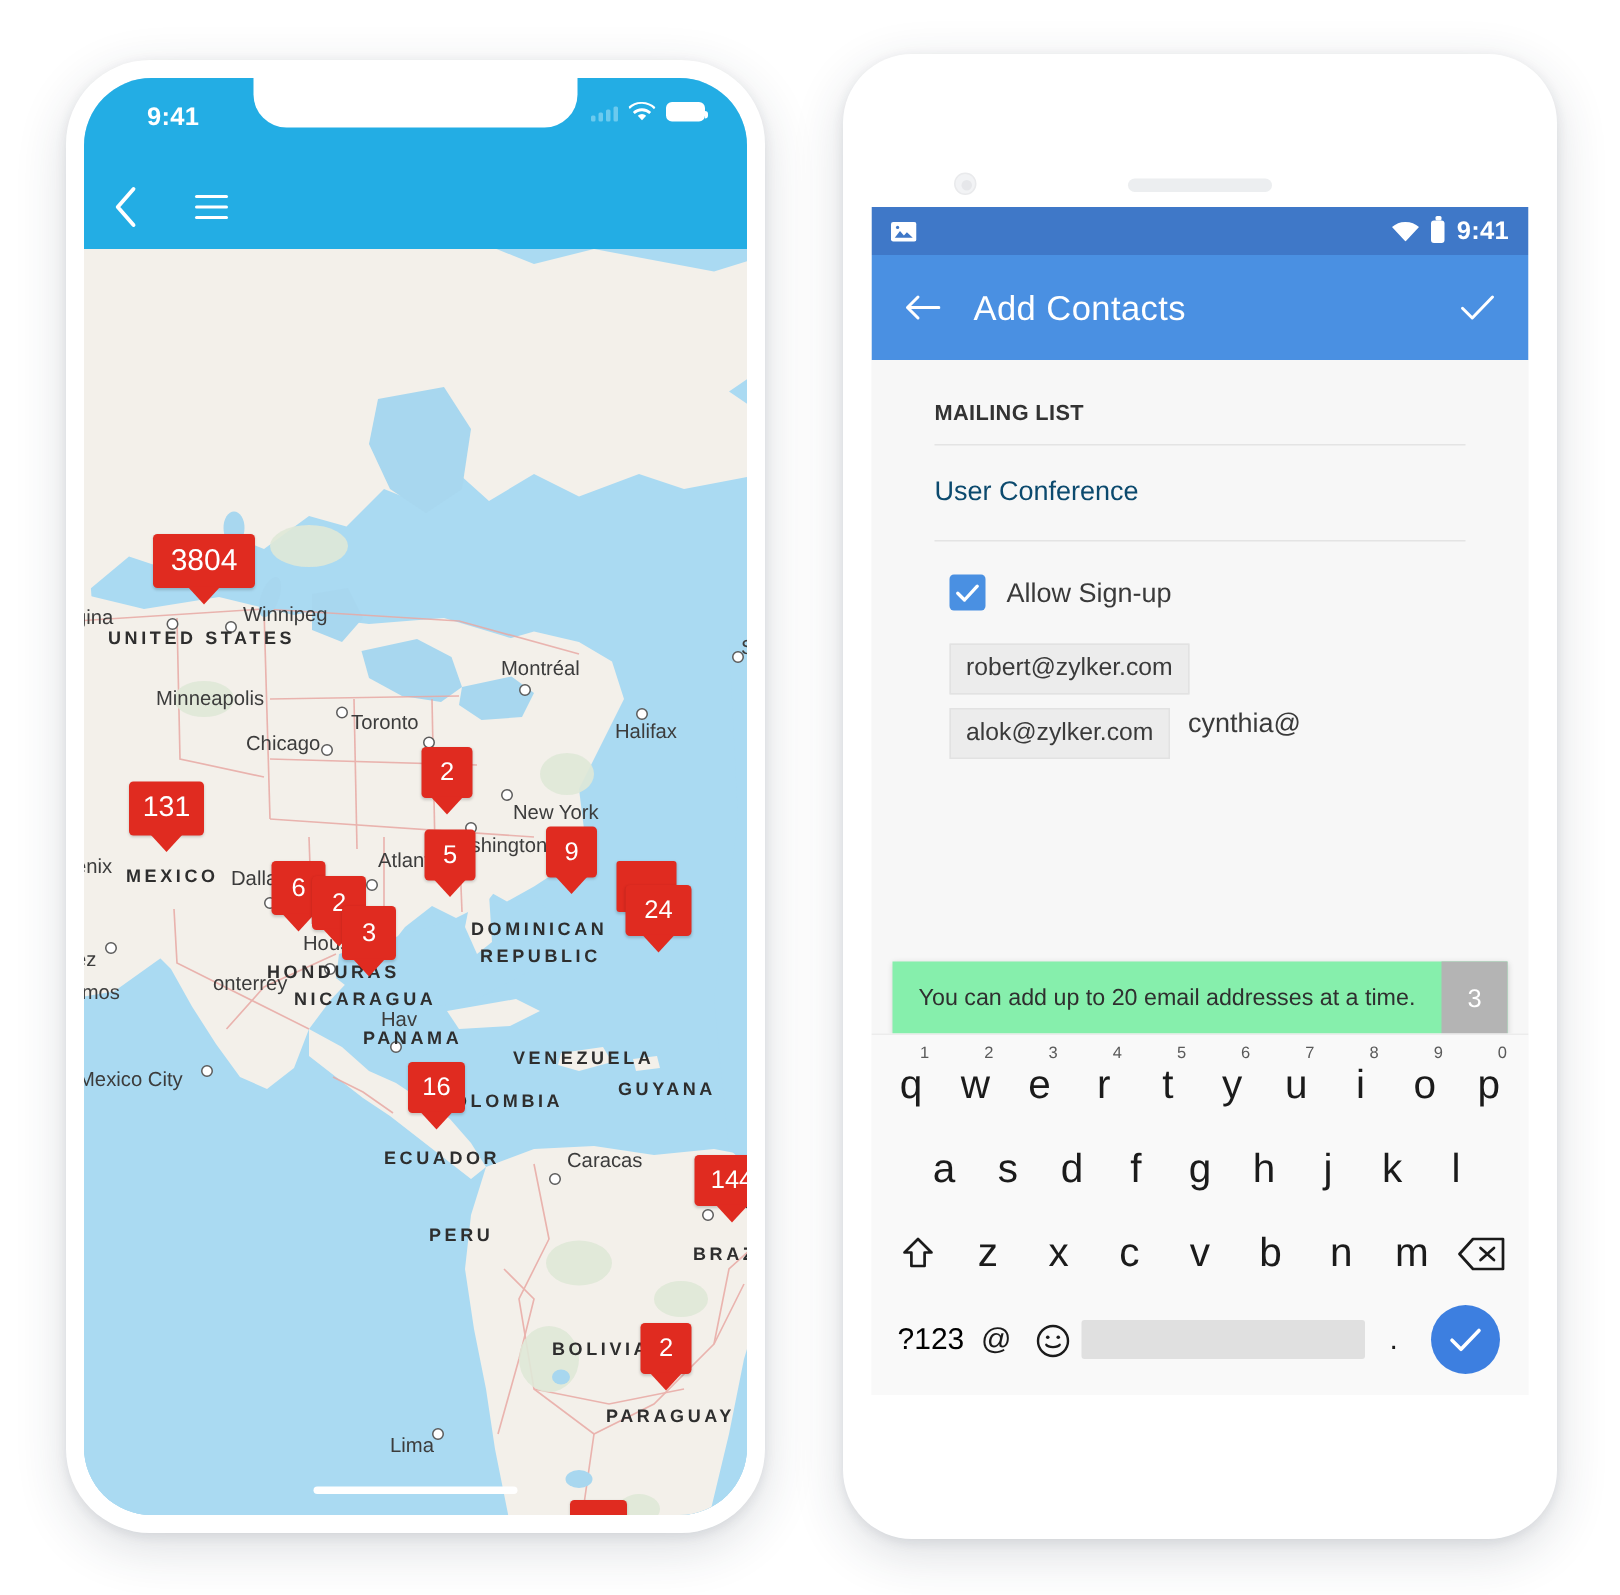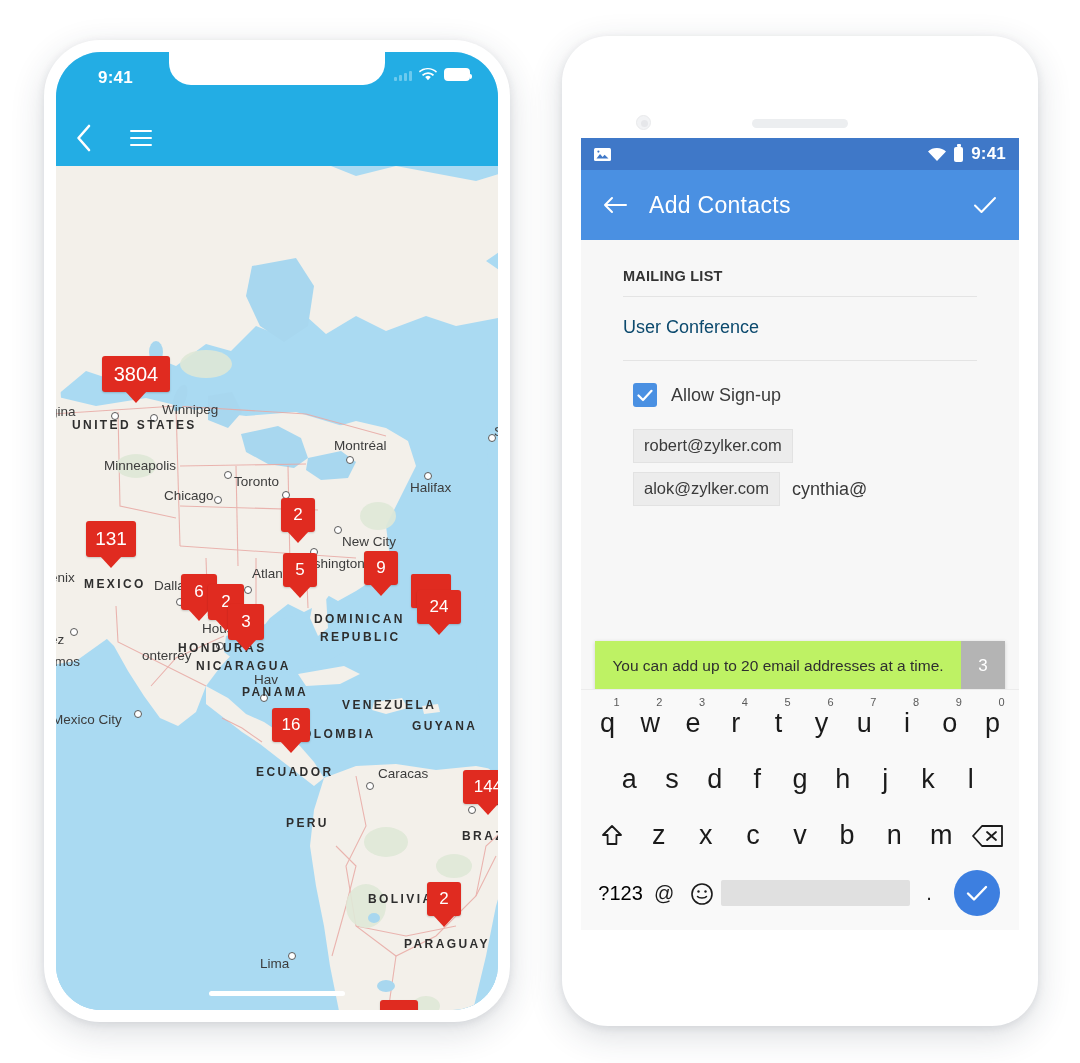--- a/index.html
+++ b/index.html
@@ -156,31 +156,31 @@
   .check-row {
     display:flex; align-items:center; gap: 14px; padding: 22px 42px 4px 52px;
   }
   .cbox {
     width: 24px; height:24px; background:#4a90e2; border-radius:3px;
     display:flex; align-items:center; justify-content:center; cursor:pointer;
   }
   .check-label { font-size:18px; color:#3a3a3a; }
   .chips {
     display:flex; flex-wrap:wrap; gap: 9px 10px; padding: 18px 42px 0 52px;
-    align-items:center;
+    align-items:flex-start;
   }
   .chip {
     background:#ececec; color:#3a3a3a; font-size: 16.5px;
     padding: 6px 10px 7px 10px; border:1px solid #e2e2e2; cursor:pointer;
   }
   .typing { font-size: 18px; color:#3a3a3a; padding-left:2px; }
 
   .toast-wrap { position:absolute; left:0; right:0; top: 503px; }
   .toast {
-    margin: 0 14px 0 14px; height: 50px; background:#bef264;
+    margin: 0 14px 0 14px; height: 50px; background:#86efac;
     box-shadow: 0 1px 4px rgba(0,0,0,.16); display:flex; align-items:center;
   }
   .toast-text {
     flex:1; text-align:center; font-size:15.5px; color:#2f2f2f; padding: 0 10px;
   }
   .toast-badge {
     width: 44px; align-self:stretch; background:#b4b4b4; color:#fff;
     display:flex; align-items:center; justify-content:center; font-size:17px;
   }
 
@@ -347,21 +347,21 @@
         <div class="mlabel city" style="left:108px;top:322px">Chicago</div>
 
         <div class="mdot" style="left:290px;top:290px"></div>
         <div class="mlabel city" style="left:278px;top:272px">Montréal</div>
         <div class="mdot" style="left:368px;top:306px"></div>
         <div class="mlabel city" style="left:354px;top:314px">Halifax</div>
         <div class="mdot" style="left:432px;top:268px"></div>
         <div class="mlabel city" style="left:438px;top:258px">St.</div>
 
         <div class="mdot" style="left:278px;top:360px"></div>
-        <div class="mlabel city" style="left:286px;top:368px">New City</div>
+        <div class="mlabel city" style="left:286px;top:368px">New York</div>
         <div class="mdot" style="left:254px;top:382px"></div>
         <div class="mlabel city" style="left:238px;top:390px">Washington</div>
 
         <div class="mdot" style="left:188px;top:420px"></div>
         <div class="mlabel city" style="left:196px;top:400px">Atlanta</div>
         <div class="mdot" style="left:120px;top:432px"></div>
         <div class="mlabel city" style="left:98px;top:412px">Dallas</div>
         <div class="mdot" style="left:160px;top:476px"></div>
         <div class="mlabel city" style="left:146px;top:455px">Houston</div>
 

